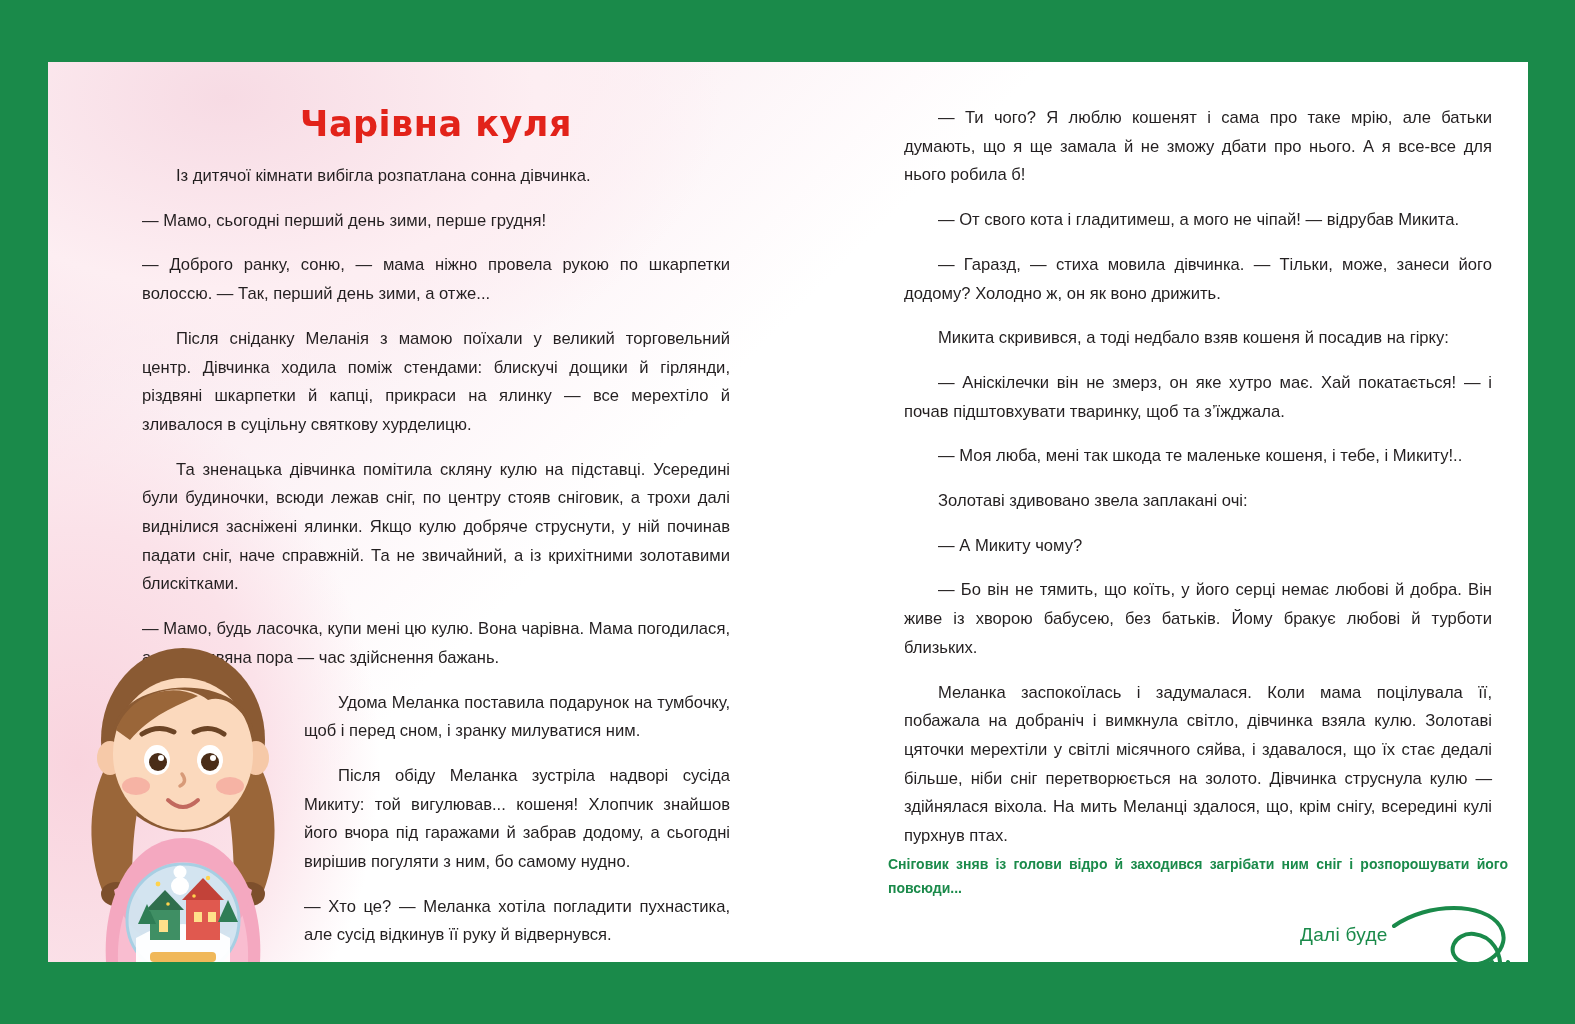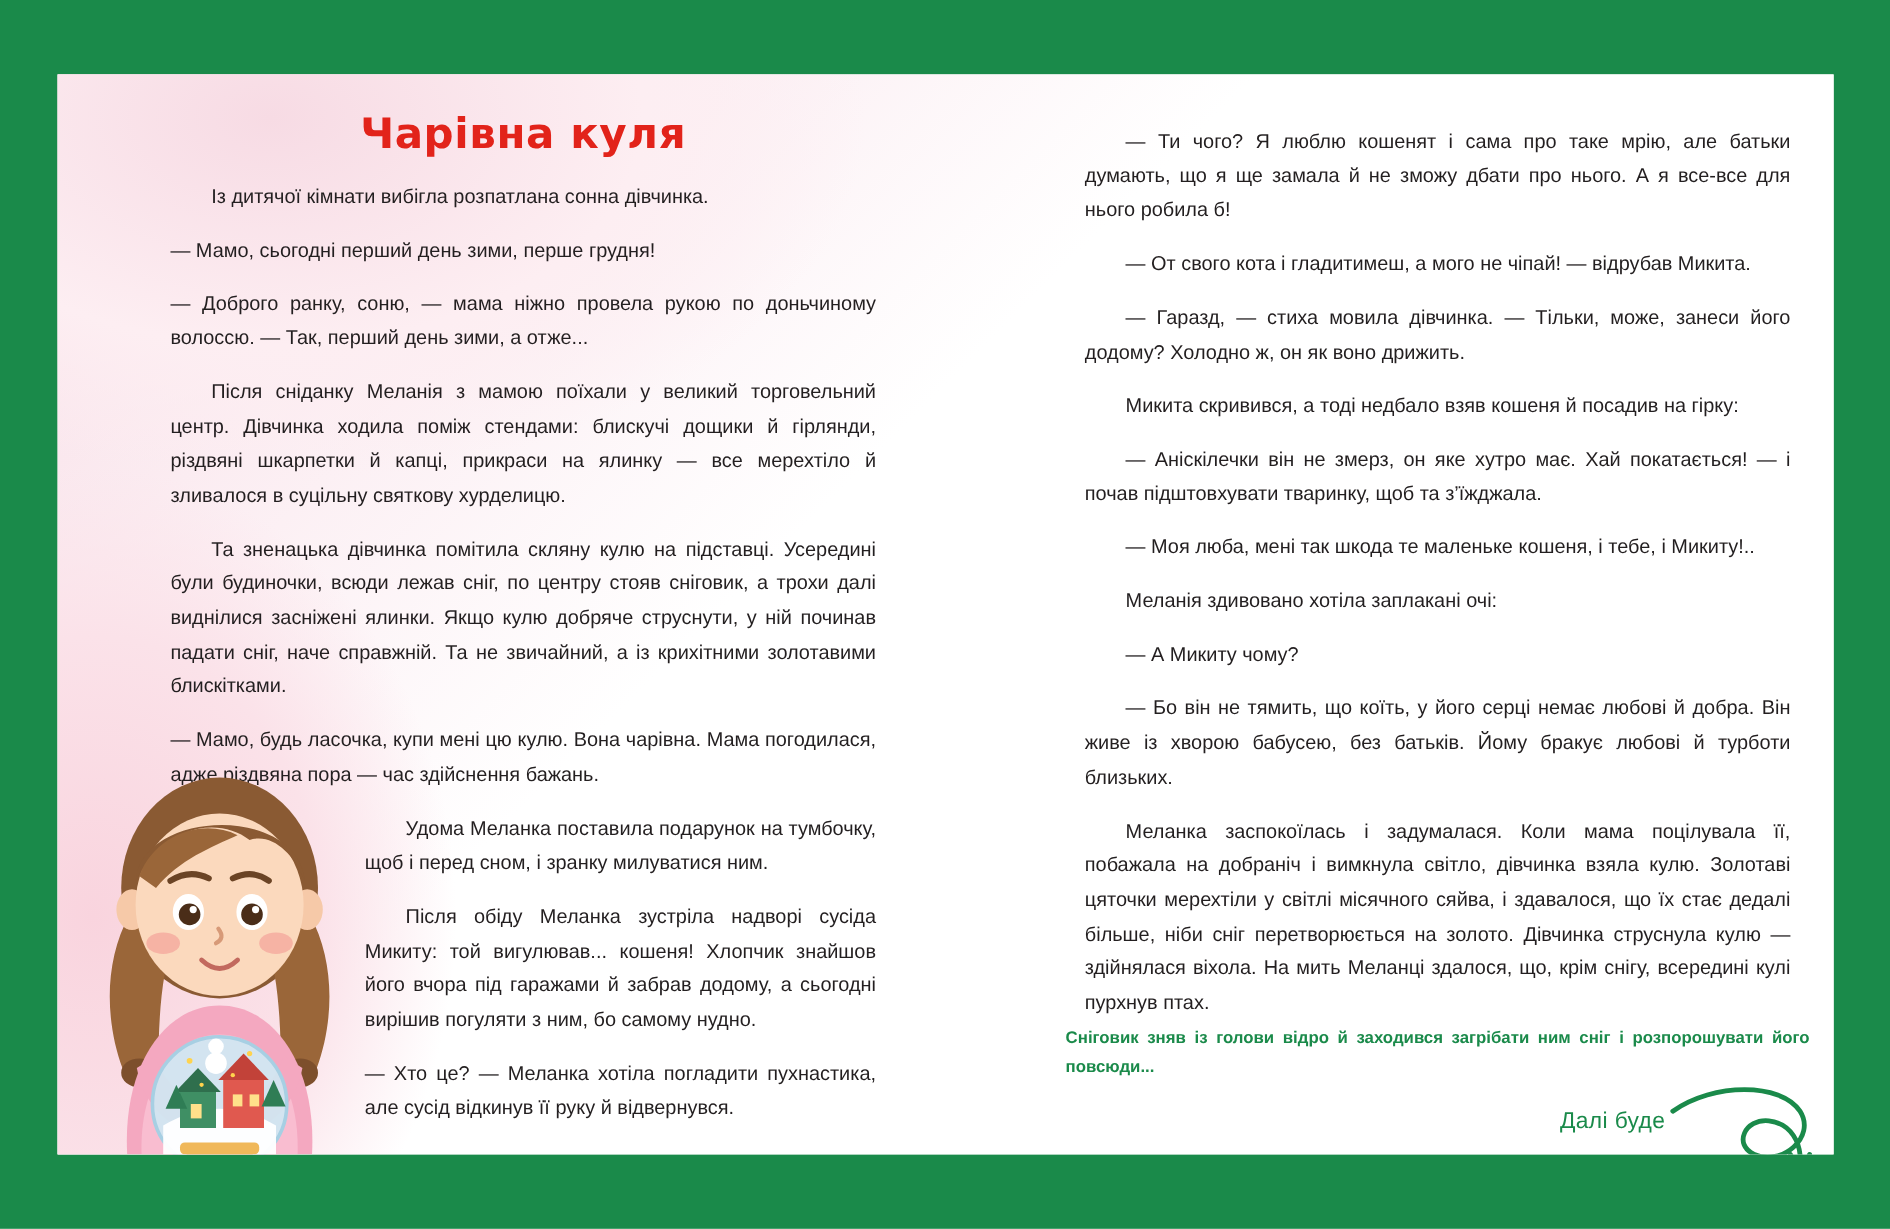--- a/index.html
+++ b/index.html
@@ -45,21 +45,21 @@
     left: 840px;
     top: 26px;
     width: 620px;
   }
   .title {
     color: #e2231a;
     font-size: 35px;
     font-weight: bold;
     text-align: center;
     letter-spacing: 0.5px;
-    margin: 4px 0 18px 0;
+    margin: 16px 0 18px 0;
     font-family: "DejaVu Sans", sans-serif;
   }
   p.para {
     margin: 16px;
     color: #231f20;
     font-size: 16.6px;
     line-height: 1.73;
     text-align: justify;
     text-indent: 34px;
     font-family: "Liberation Sans", sans-serif;
@@ -116,39 +116,39 @@
 
 <div class="page">
 
   <div class="columns">
 
     <div class="col-left">
       <h1 class="title">Чарівна куля</h1>
 
       <p class="para">Із дитячої кімнати вибігла розпатлана сонна дівчинка.</p>
       <p class="para noindent">— Мамо, сьогодні перший день зими, перше грудня!</p>
-      <p class="para noindent">— Доброго ранку, соню, — мама ніжно провела рукою по доньчиному волоссю. — Так, перший день зими, а отже...</p>
+      <p class="para noindent">— Доброго ранку, соню, — мама ніжно провела рукою по шкарпетки волоссю. — Так, перший день зими, а отже...</p>
       <p class="para">Після сніданку Меланія з мамою поїхали у великий торговельний центр. Дівчинка ходила поміж стендами: блискучі дощики й гірлянди, різдвяні шкарпетки й капці, прикраси на ялинку — все мерехтіло й зливалося в суцільну святкову хурделицю.</p>
       <p class="para">Та зненацька дівчинка помітила скляну кулю на підставці. Усередині були будиночки, всюди лежав сніг, по центру стояв сніговик, а трохи далі виднілися засніжені ялинки. Якщо кулю добряче струснути, у ній починав падати сніг, наче справжній. Та не звичайний, а із крихітними золотавими блискітками.</p>
       <p class="para noindent">— Мамо, будь ласочка, купи мені цю кулю. Вона чарівна. Мама погодилася, адже різдвяна пора — час здійснення бажань.</p>
 
       <div class="shape-float"></div>
       <p class="para">Удома Меланка поставила подарунок на тумбочку, щоб і перед сном, і зранку милуватися ним.</p>
       <p class="para">Після обіду Меланка зустріла надворі сусіда Микиту: той вигулював... кошеня! Хлопчик знайшов його вчора під гаражами й забрав додому, а сьогодні вирішив погуляти з ним, бо самому нудно.</p>
       <p class="para noindent">— Хто це? — Меланка хотіла погладити пухнастика, але сусід відкинув її руку й відвернувся.</p>
     </div>
 
     <div class="col-right">
       <p class="para noindent">— Ти чого? Я люблю кошенят і сама про таке мрію, але батьки думають, що я ще замала й не зможу дбати про нього. А я все-все для нього робила б!</p>
       <p class="para noindent">— От свого кота і гладитимеш, а мого не чіпай! — відрубав Микита.</p>
       <p class="para noindent">— Гаразд, — стиха мовила дівчинка. — Тільки, може, занеси його додому? Холодно ж, он як воно дрижить.</p>
       <p class="para">Микита скривився, а тоді недбало взяв кошеня й посадив на гірку:</p>
       <p class="para noindent">— Аніскілечки він не змерз, он яке хутро має. Хай покатається! — і почав підштовхувати тваринку, щоб та з’їжджала.</p>
       <p class="para noindent">— Моя люба, мені так шкода те маленьке кошеня, і тебе, і Микиту!..</p>
-      <p class="para">Меланія здивовано хотіла заплакані очі:</p>
+      <p class="para">Золотаві здивовано звела заплакані очі:</p>
       <p class="para noindent">— А Микиту чому?</p>
       <p class="para noindent">— Бо він не тямить, що коїть, у його серці немає любові й добра. Він живе із хворою бабусею, без батьків. Йому бракує любові й турботи близьких.</p>
       <p class="para">Меланка заспокоїлась і задумалася. Коли мама поцілувала її, побажала на добраніч і вимкнула світло, дівчинка взяла кулю. Золотаві цяточки мерехтіли у світлі місячного сяйва, і здавалося, що їх стає дедалі більше, ніби сніг перетворюється на золото. Дівчинка струснула кулю — здійнялася віхола. На мить Меланці здалося, що, крім снігу, всередині кулі пурхнув птах.</p>
     </div>
 
     <div class="closing">Сніговик зняв із голови відро й заходився загрібати ним сніг і розпорошувати його повсюди...</div>
 
     <div class="tobecont">Далі буде</div>
 
     <svg class="arrow-svg" width="130" height="95" viewBox="0 0 130 95">

